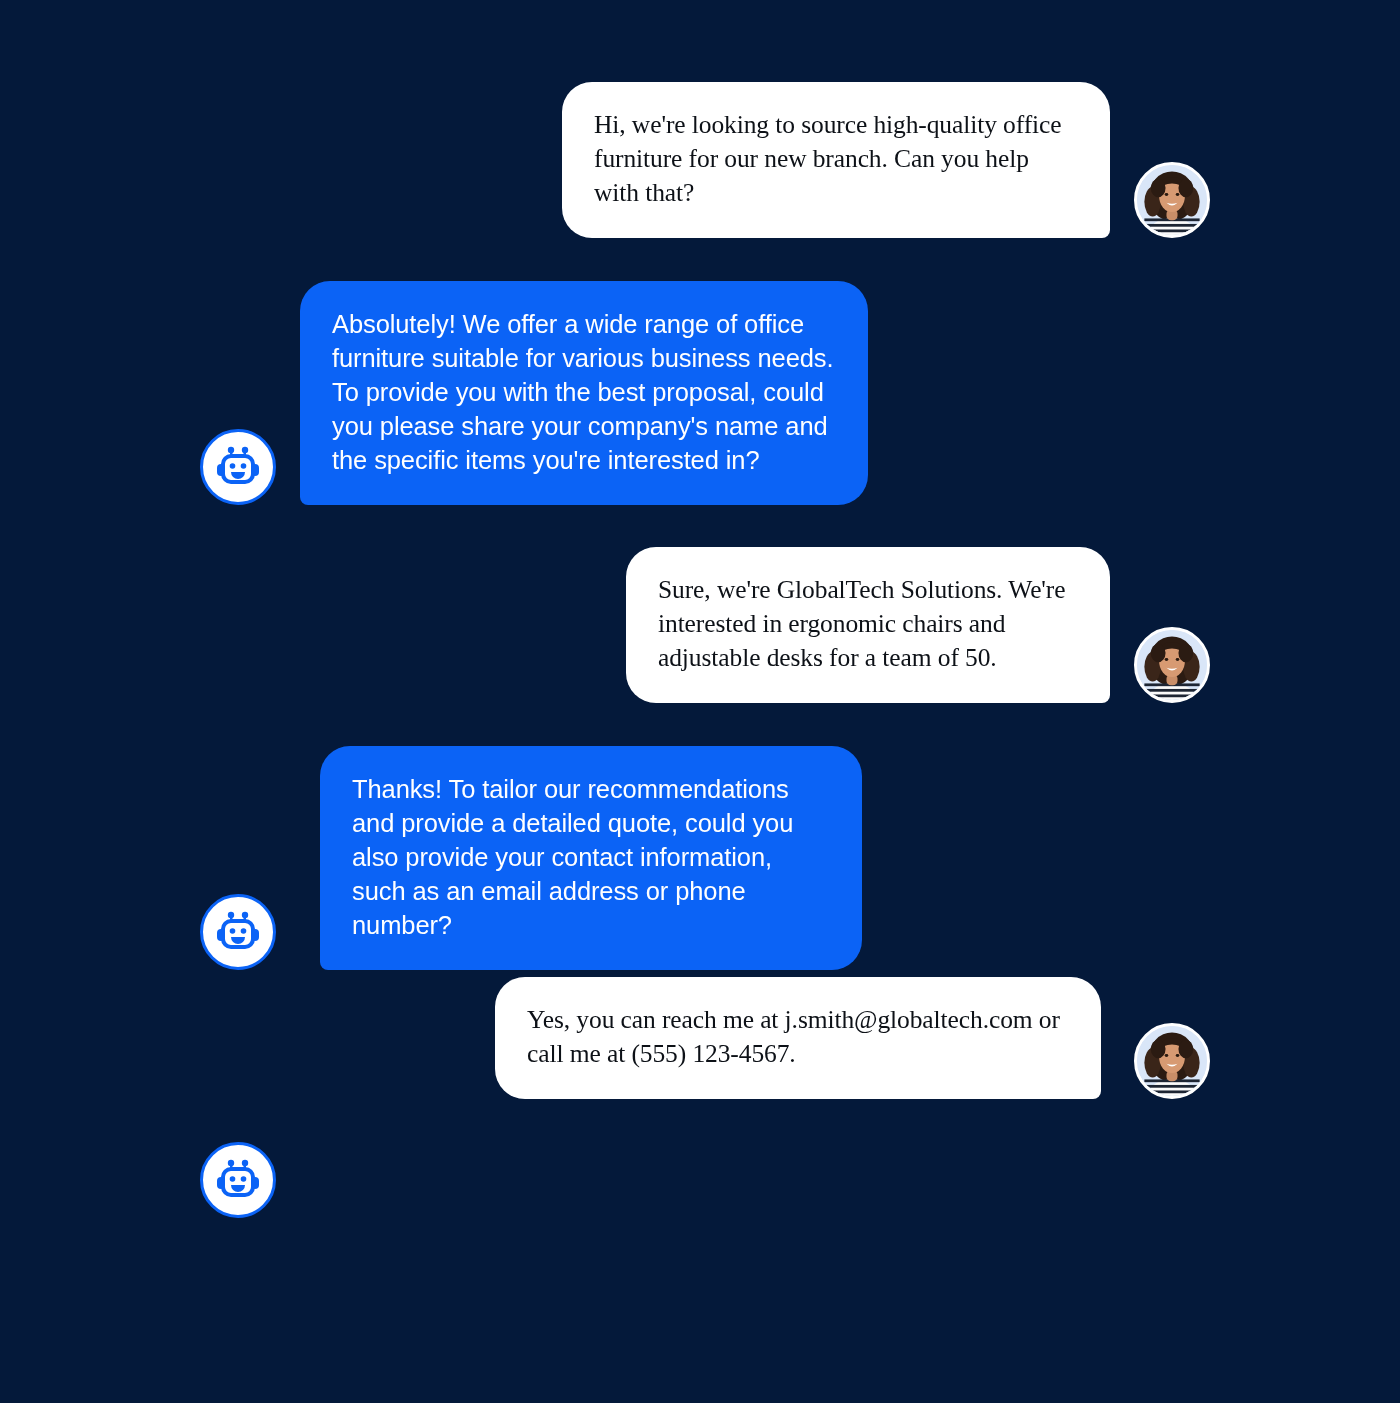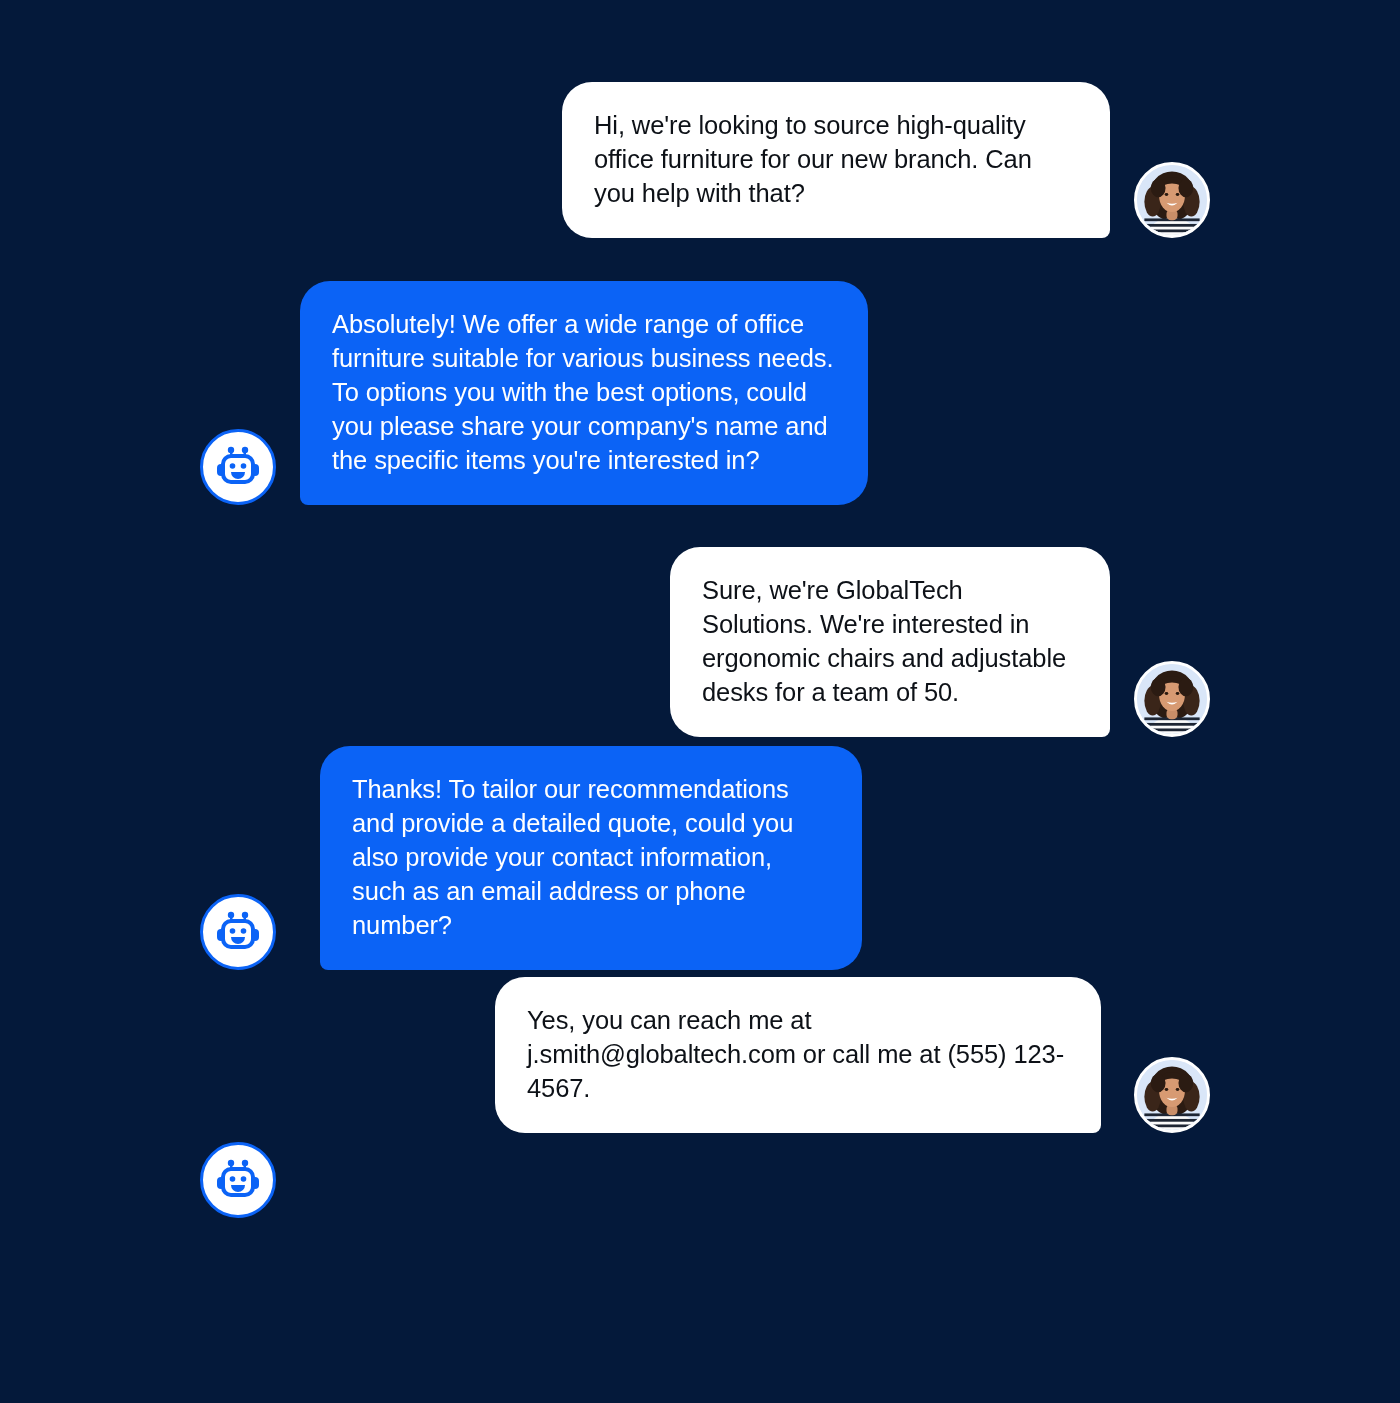--- a/index.html
+++ b/index.html
@@ -33,20 +33,21 @@
   }
 
   .msg-row.bot {
     left: 200px;
     flex-direction: row;
   }
 
   .msg-row.user {
     right: 190px;
     flex-direction: row-reverse;
+    font-family: Liberation Serif, serif;
   }
 
   
   .bubble {
     font-size: 25.5px;
     line-height: 34px;
     letter-spacing: -0.1px;
     padding: 26px 32px 28px 32px;
     white-space: pre-line;
     word-break: normal;
@@ -95,21 +96,21 @@
   #row-1 { top: 82px; }
   #row-2 { top: 281px; }
   #row-3 { top: 547px; }
   #row-4 { top: 746px; }
   #row-5 { top: 977px; gap: 33px; }
   #row-6 { top: 1142px; }
 
   
   #bubble-1 { width: 548px; }
   #bubble-2 { width: 568px; }
-  #bubble-3 { width: 440px; }
+  #bubble-3 { width: 484px; }
   #bubble-4 { width: 542px; margin-left: 20px; }
   #bubble-5 { width: 606px; }
   #bubble-6 { width: 498px; }
 </style>
 </head>
 <body>
 
 <div class="chat-window">
 
   <div class="msg-row user" id="row-1">
@@ -163,21 +164,21 @@
         <rect x="16" y="9" width="2.5" height="5" fill="#0b63f6"></rect>
         <rect x="29.5" y="9" width="2.5" height="5" fill="#0b63f6"></rect>
         <rect x="3" y="21" width="8" height="12" rx="4" fill="#0b63f6"></rect>
         <rect x="37" y="21" width="8" height="12" rx="4" fill="#0b63f6"></rect>
         <rect x="9" y="13" width="30" height="26" rx="8" fill="none" stroke="#0b63f6" stroke-width="4"></rect>
         <circle cx="18.5" cy="23" r="2.8" fill="#0b63f6"></circle>
         <circle cx="29.5" cy="23" r="2.8" fill="#0b63f6"></circle>
         <path d="M17 29 h14 a7 7 0 0 1 -14 0 z" fill="#0b63f6"></path>
       </svg>
     </div>
-    <div class="bubble bot" id="bubble-2">Absolutely! We offer a wide range of office furniture suitable for various business needs. To options you with the best options, could you please share your company's name and the specific items you're interested in?</div>
+    <div class="bubble bot" id="bubble-2">Absolutely! We offer a wide range of office furniture suitable for various business needs. To provide you with the best proposal, could you please share your company's name and the specific items you're interested in?</div>
   </div>
 
   <div class="msg-row user" id="row-3">
     <div class="avatar user-avatar">
       <svg viewBox="0 0 76 76" xmlns="http://www.w3.org/2000/svg" aria-hidden="true">
         <defs>
             <clipPath id="c2">
               <circle cx="38" cy="38" r="38"></circle>
             </clipPath>
           </defs>

